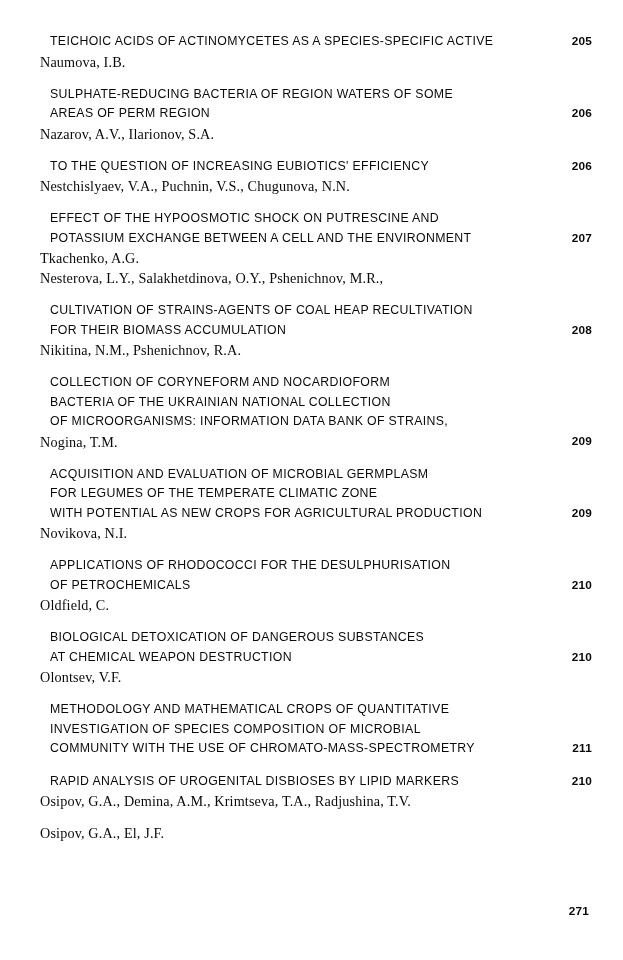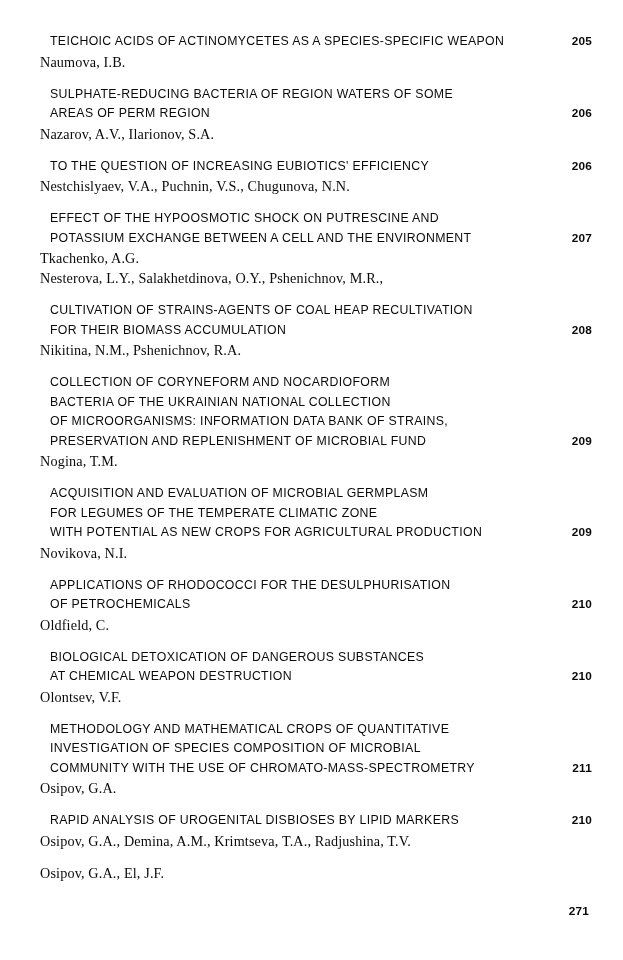--- a/index.html
+++ b/index.html
@@ -77,21 +77,21 @@
   }
 </style>
 </head>
 <body>
 
 <div class="page">
   <div class="toc" id="toc">
       <div class="entry">
         <div class="title-block">
           <div class="title-line rel">
-            <span class="title-text">TEICHOIC ACIDS OF ACTINOMYCETES AS A SPECIES-SPECIFIC WEAPON</span>
+            <span class="title-text">TEICHOIC ACIDS OF ACTINOMYCETES AS A SPECIES-SPECIFIC ACTIVE</span>
             <span class="page-num">205</span>
           </div>
         </div>
         <div class="authors">Naumova, I.B.</div>
       </div>
       <div class="entry">
         <div class="title-block">
           <div class="title-line rel">
             <span class="title-text">SULPHATE-REDUCING BACTERIA OF REGION WATERS OF SOME</span>
           </div>
@@ -141,21 +141,20 @@
           <div class="title-line rel">
             <span class="title-text">COLLECTION OF CORYNEFORM AND NOCARDIOFORM</span>
           </div>
           <div class="title-line rel">
             <span class="title-text">BACTERIA OF THE UKRAINIAN NATIONAL COLLECTION</span>
           </div>
           <div class="title-line rel">
             <span class="title-text">OF MICROORGANISMS: INFORMATION DATA BANK OF STRAINS,</span>
           </div>
           <div class="title-line rel">
-            <span class="title-text">PRESERVATION AND REPLENISHMENT OF MICROBIAL FUND</span>
             <span class="page-num">209</span>
           </div>
         </div>
         <div class="authors">Nogina, T.M.</div>
       </div>
       <div class="entry">
         <div class="title-block">
           <div class="title-line rel">
             <span class="title-text">ACQUISITION AND EVALUATION OF MICROBIAL GERMPLASM</span>
           </div>
@@ -199,21 +198,20 @@
             <span class="title-text">METHODOLOGY AND MATHEMATICAL CROPS OF QUANTITATIVE</span>
           </div>
           <div class="title-line rel">
             <span class="title-text">INVESTIGATION OF SPECIES COMPOSITION OF MICROBIAL</span>
           </div>
           <div class="title-line rel">
             <span class="title-text">COMMUNITY WITH THE USE OF CHROMATO-MASS-SPECTROMETRY</span>
             <span class="page-num">211</span>
           </div>
         </div>
-        <div class="authors">Osipov, G.A.</div>
       </div>
       <div class="entry">
         <div class="title-block">
           <div class="title-line rel">
             <span class="title-text">RAPID ANALYSIS OF UROGENITAL DISBIOSES BY LIPID MARKERS</span>
             <span class="page-num">210</span>
           </div>
         </div>
         <div class="authors">Osipov, G.A., Demina, A.M., Krimtseva, T.A., Radjushina, T.V.</div>
       </div>

